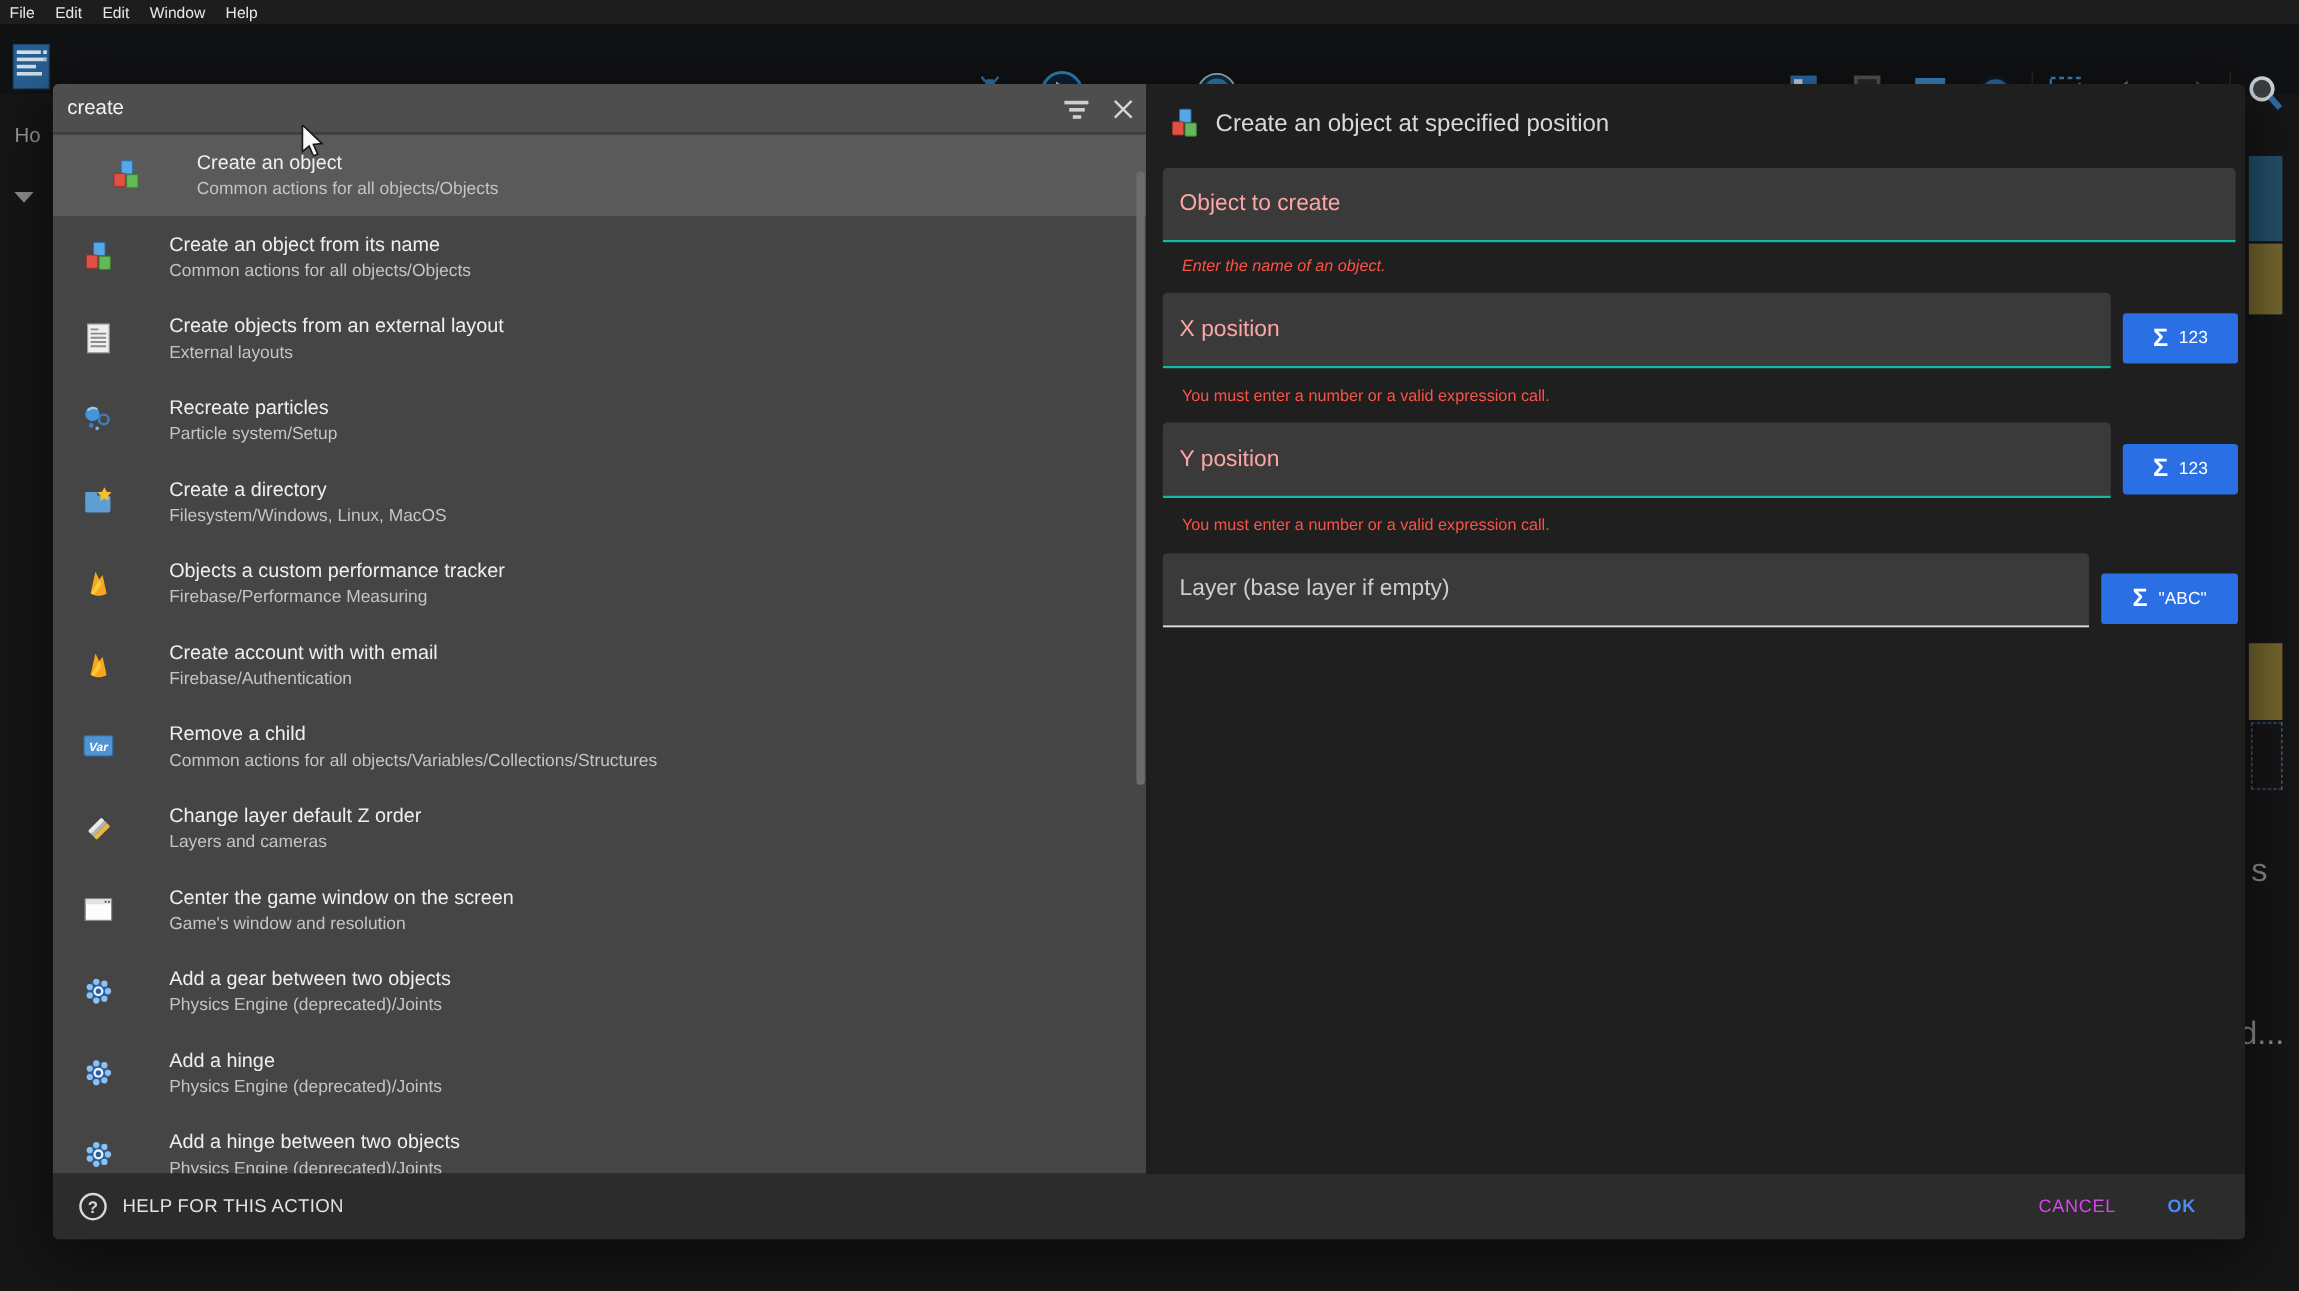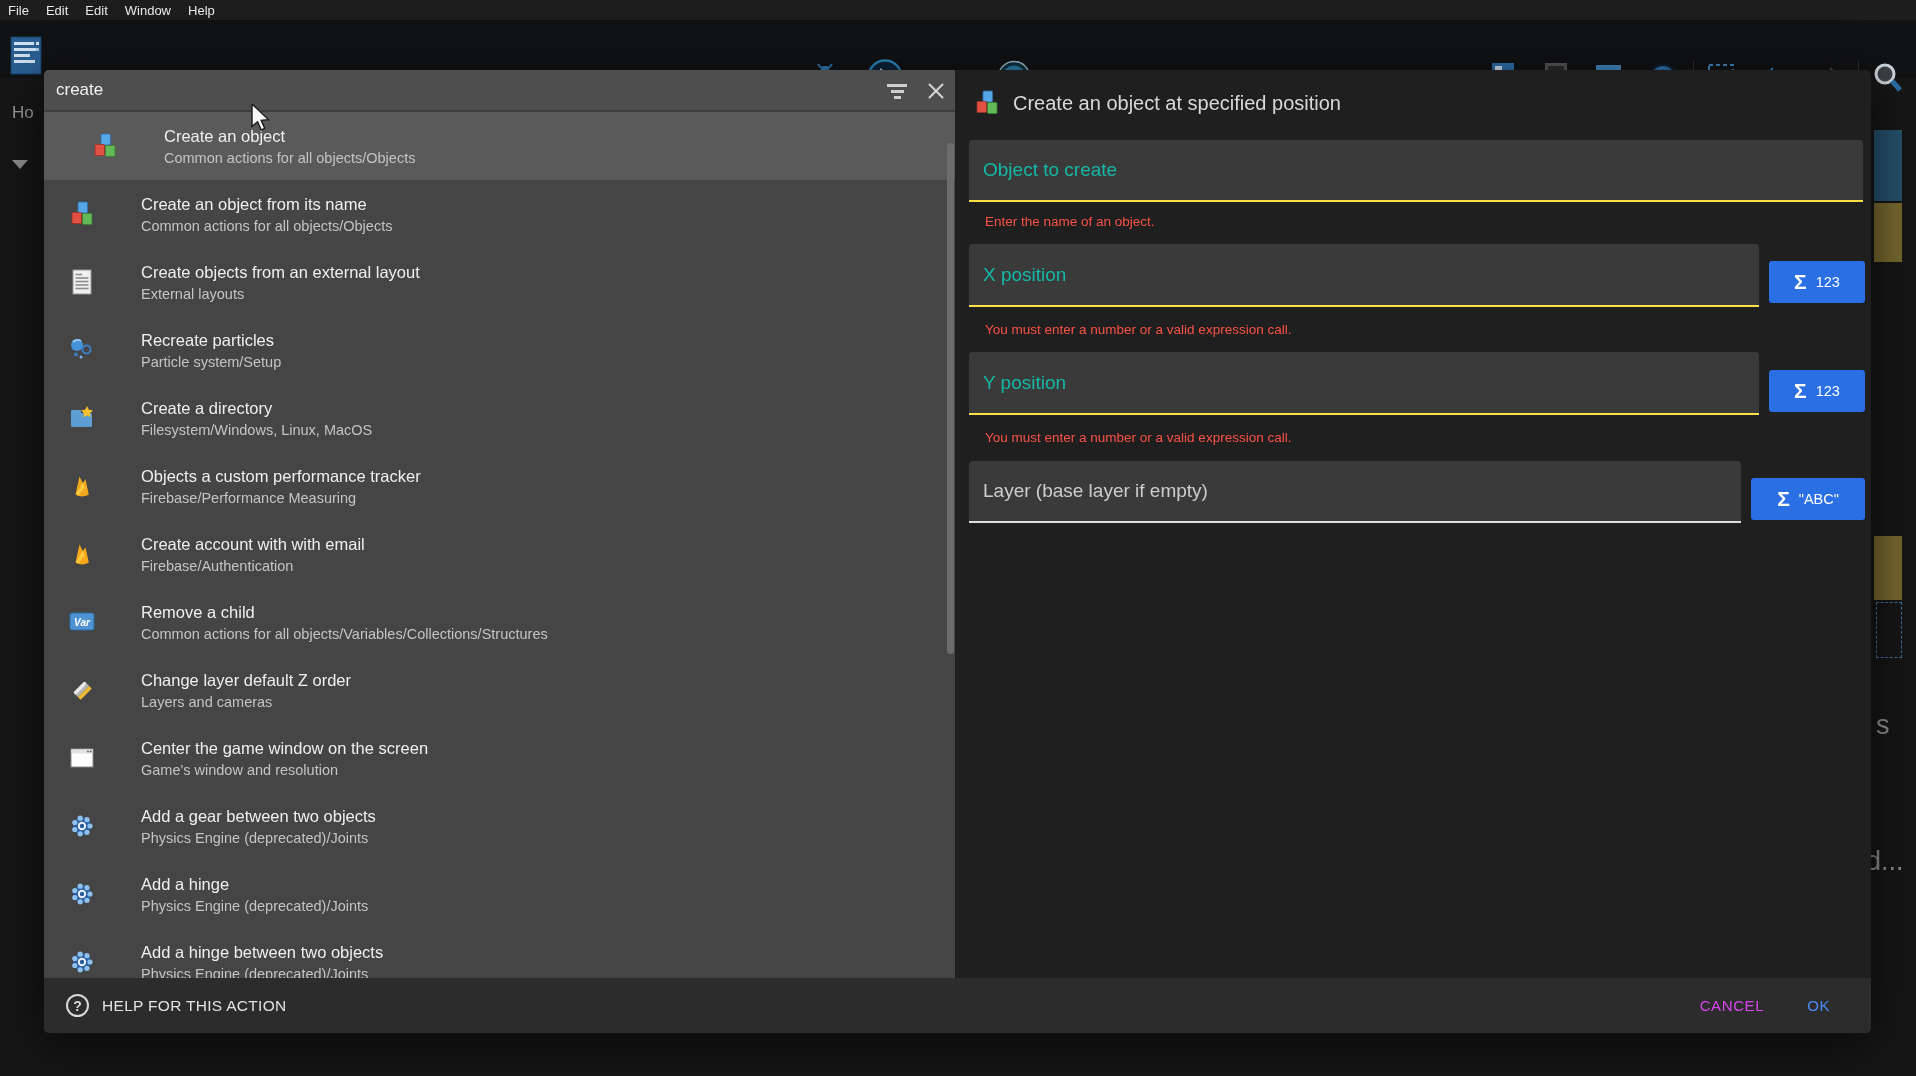--- a/index.html
+++ b/index.html
@@ -62,28 +62,28 @@
   .rsub { font-size:14.5px; color:#c4c4c4; }
   .vscroll { position:absolute; right:1px; top:73px; width:7px; height:511px;
              background:#6c6c6c; border-radius:3px; }
 
   
   .rpanel { position:absolute; left:911px; top:0; width:916px; height:908px; background:#1f1f1f; }
   .rp-icon { position:absolute; left:19px; top:20px; }
   .rp-title { position:absolute; left:58px; top:22px; font-size:20px; color:#d9d9d9; }
   .field { position:absolute; background:#3a3a3a; border-radius:4px 4px 0 0;
            display:flex; align-items:center; padding-left:14px; font-size:19px; cursor:text; }
-  .field.err { border-bottom:2px solid #fde047; color:#14b8a6; }
+  .field.err { border-bottom:2px solid #14b8a6; color:#fca5a5; }
   .field.ok-line { border-bottom:2px solid #dedede; color:#cdcdcd; }
   .f1 { left:14px; top:70px;  width:894px; height:62px; }
   .f2 { left:14px; top:174px; width:790px; height:63px; }
   .f3 { left:14px; top:282px; width:790px; height:63px; }
   .f4 { left:14px; top:391px; width:772px; height:62px; }
   .helper { position:absolute; font-size:13.5px; color:#fb5246; }
-  .h1 { left:30px; top:144px; } .h2 { left:30px; top:252px; } .h3 { left:30px; top:360px; }
+  .h1 { left:30px; top:144px;font-style:italic; } .h2 { left:30px; top:252px; } .h3 { left:30px; top:360px; }
   .exprbtn { position:absolute; background:#2a6fe4; border:none; border-radius:3px; cursor:pointer;
              display:flex; align-items:center; justify-content:center; gap:9px; color:#fff; }
   .exprbtn .sig { font-size:21px; font-weight:bold; }
   .exprbtn .lbl { font-size:14.5px; }
   .b1 { left:814px; top:191px; width:96px; height:42px; }
   .b2 { left:814px; top:300px; width:96px; height:42px; }
   .b3 { left:796px; top:408px; width:114px; height:42px; }
 
   
   .dfooter { position:absolute; left:0; bottom:0; width:1827px; height:55px; background:#2c2c2c;
@@ -91,21 +91,21 @@
              padding:0 41px 0 22px; }
   .helpwrap { display:flex; align-items:center; gap:13px; cursor:pointer; }
   .qcircle { width:23px; height:23px; border:2px solid #d8d8d8; border-radius:50%;
              color:#d8d8d8; font-size:14px; font-weight:bold; display:flex;
              align-items:center; justify-content:center; }
   .helptext { color:#e3e3e3; font-size:15.5px; letter-spacing:.3px; }
   .fbtns { display:flex; gap:43px; }
   .flatbtn { background:transparent; border:none; font-size:15px; letter-spacing:.6px;
              cursor:pointer; font-family:"Liberation Sans", sans-serif; }
   .flatbtn.cancel { color:#d946ef; }
-  .flatbtn.okb { color:#4a8cf7; }
+  .flatbtn.okb { color:#4a8cf7;font-weight:bold; }
 
   .cursor { position:absolute; left:250px; top:104px; z-index:9; pointer-events:none; }
 </style>
 </head>
 <body>
 
 <div class="screen">
 
   <div class="menubar">
     <span>File</span>

